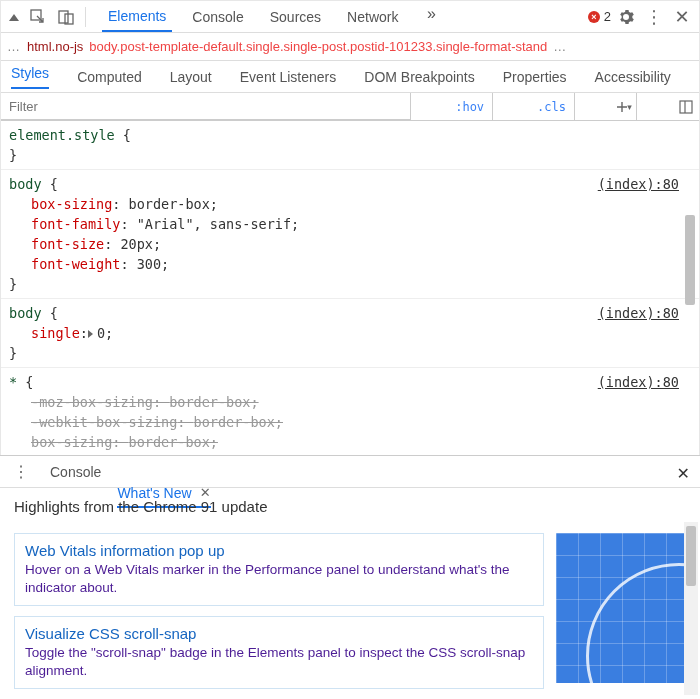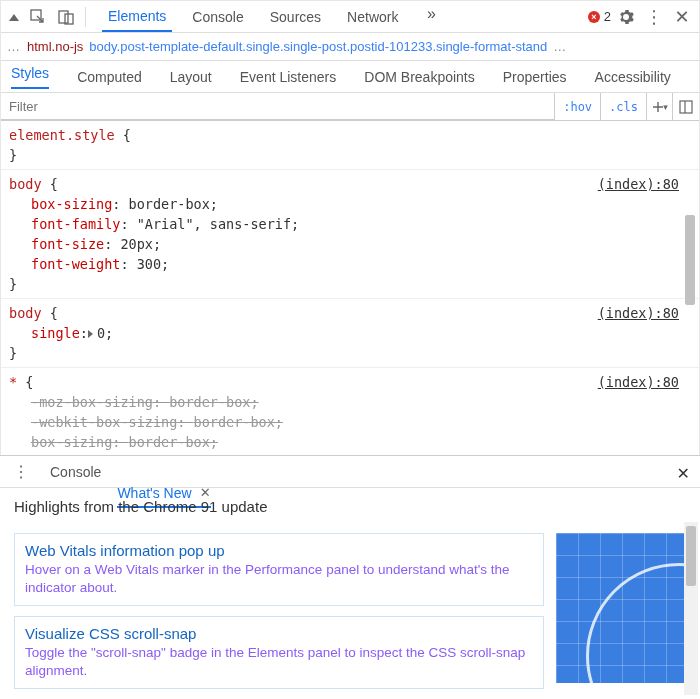--- a/index.html
+++ b/index.html
@@ -50,21 +50,21 @@
   
   .crumb-row {
     height: 28px; display: flex; align-items: center;
     border-bottom: 1px solid #ddd;
     padding: 0 6px; gap: 6px;
     font-size: 13px;
     white-space: nowrap; overflow: hidden;
   }
   .crumb-more { color: #888; letter-spacing: 1px; }
   .crumb1 { color: #911; }
-  .crumb2 { color: #3b82f6; }
+  .crumb2 { color: #ef4444; }
   
   .subtab-row {
     display: flex; align-items: center;
     height: 32px;
     border-bottom: 1px solid #ddd;
     gap: 28px;
     padding: 0 10px;
     font-size: 14px;
     color: #555;
   }
@@ -82,20 +82,21 @@
     top: 4px; height: 90px;
     background: #c1c1c1;
     border-radius: 2px;
   }
   
   .filter-row {
     display: flex; align-items: center;
     height: 28px;
     border-bottom: 1px solid #ccc;
     font-size: 13px;
+    gap: 36px;
   }
   .filter-input {
     flex: 1;
     border: 1px solid #ccc;
     border-top: none; border-left: none;
     height: 100%; padding: 0 8px;
     color: #888;
     font-size: 13px;
   }
   .filter-chip {
@@ -123,21 +124,21 @@
     border-bottom: 1px solid #eee;
     position: relative;
   }
   .rule-source {
     position: absolute; right: 20px; top: 4px;
     font-family: Menlo, Consolas, monospace;
     font-size: 13.5px;
     color: #333;
     text-decoration: underline;
   }
-  .sel { color: #b91c1c; }
+  .sel { color: #14532d; }
   .prop { color: #c80000; }
   .val { color: #333; }
   .indent { padding-left: 22px; }
   .struck { text-decoration: line-through; color: #999; }
   .struck .prop, .struck .val { color: #999; }
   .tri::before {
     content: ""; display: inline-block;
     width: 0; height: 0;
     border-top: 4px solid transparent;
     border-bottom: 4px solid transparent;
@@ -165,21 +166,21 @@
   .close-x { margin-left: 2px; font-size: 13px; color: #666;}
   .drawer-close { position: absolute; right: 10px; top: 8px; font-size: 16px; color: #333;}
   .drawer-body { padding: 10px 14px; font-size: 14px; color: #333; position: relative; height: calc(100% - 32px);}
   .cards { margin-top: 18px; display: flex; gap: 12px; }
   .card-col { flex: 1; display: flex; flex-direction: column; gap: 10px; align-items: flex-end; }
   .card {
     border: 1px solid #cfe3f3;
     padding: 8px 10px;
   }
   .card-title { color: #1565c0; font-size: 15px; margin-bottom: 2px; }
-  .card-desc { color: #8b5cf6; font-size: 13.5px; line-height: 18px; }
+  .card-desc { color: #4c1d95; font-size: 13.5px; line-height: 18px; }
   .thumb-img {
     width: 130px; height: 150px;
     background: #3a7ee0;
     position: relative;
     overflow: hidden;
   }
   .thumb-img::before {
     content: "";
     position: absolute;
     left: 30px; top: 30px;

